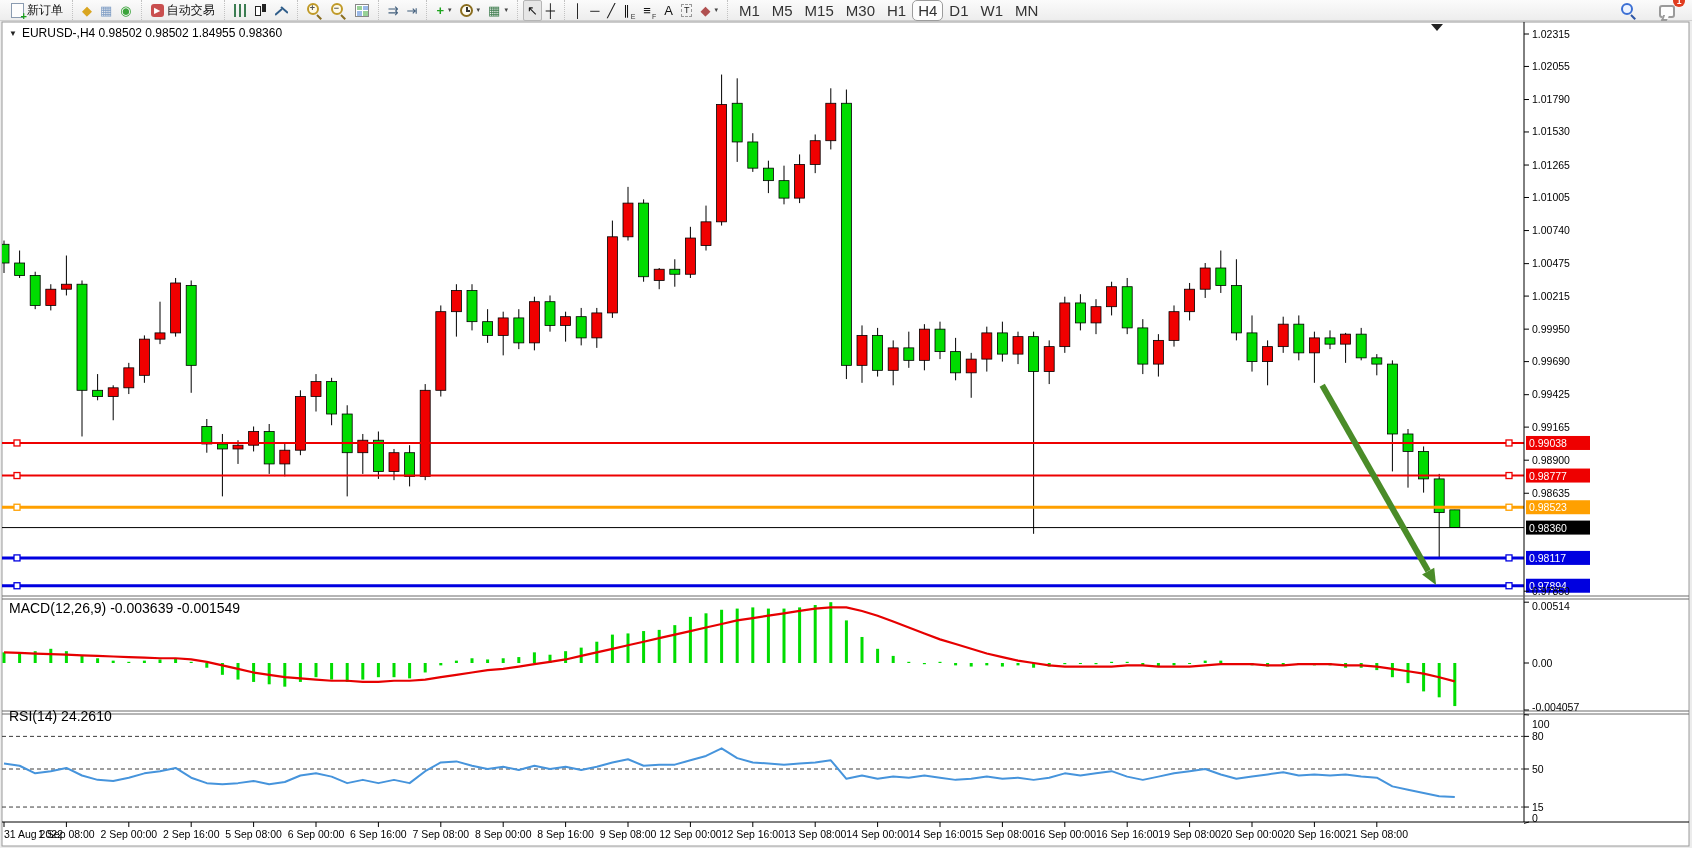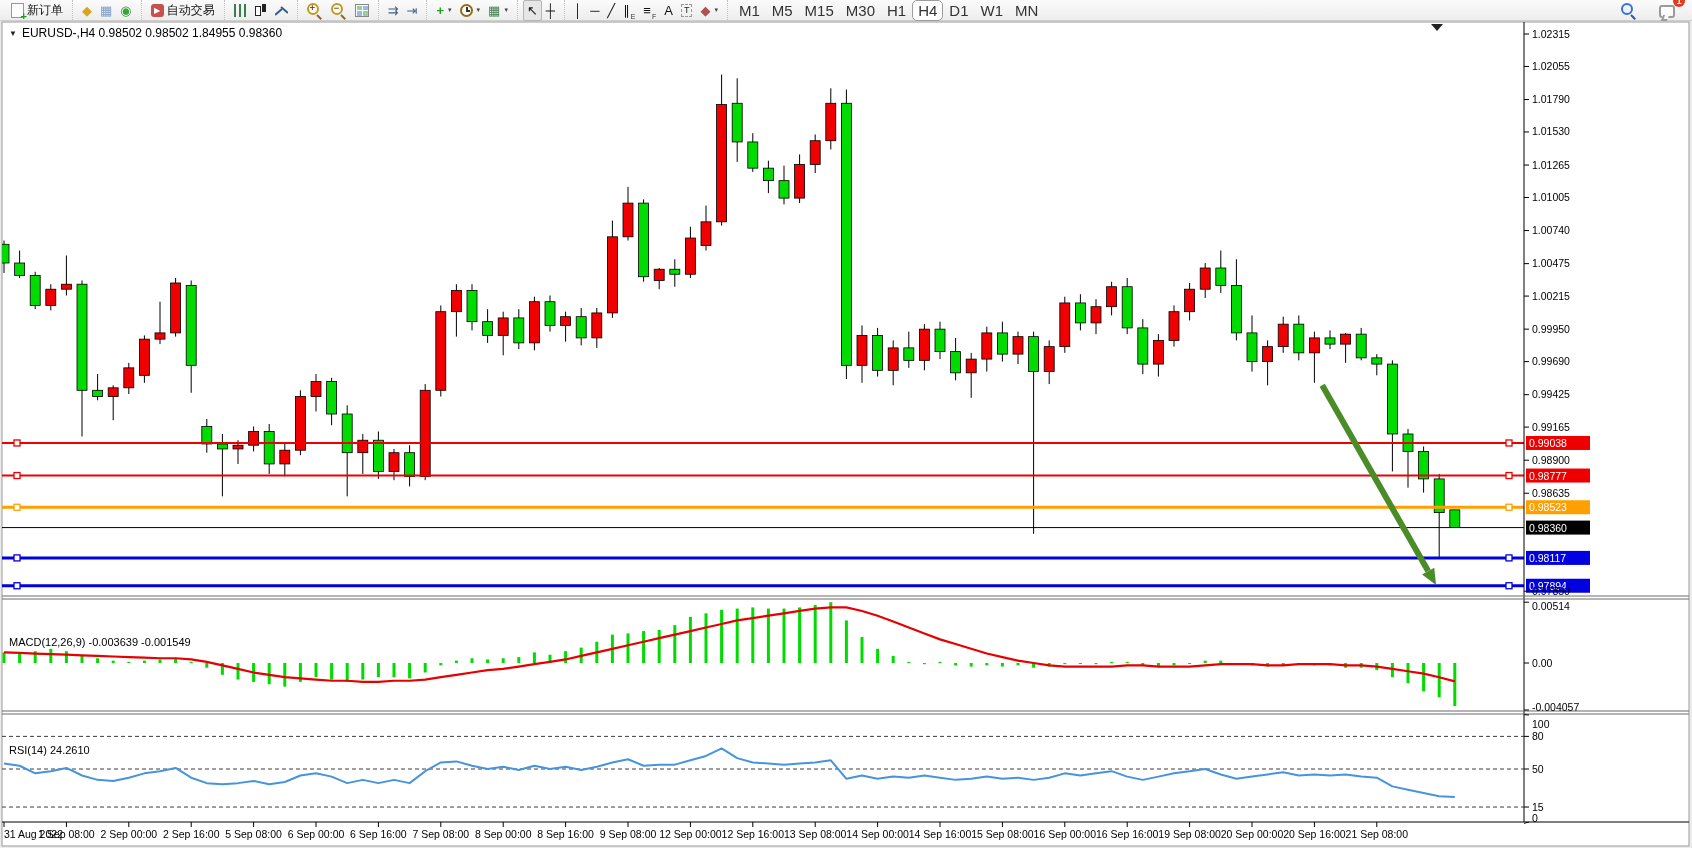--- a/index.html
+++ b/index.html
@@ -49,21 +49,21 @@
   .tf.active{background:#fdfdfd;border:1px solid #9c9c9c;border-radius:5px;}
   .tb-right{margin-left:auto;display:flex;align-items:center;gap:14px;padding-right:10px;}
   .i-chat{position:relative;width:17px;height:15px;}
   .i-chat .bub{position:absolute;left:0;top:2px;width:12px;height:9px;border:2px solid #9a9a9a;border-radius:3px;background:#fdfdfd;}
   .i-chat .tail{position:absolute;left:3px;top:12px;width:4px;height:4px;background:#fdfdfd;border-left:2px solid #9a9a9a;border-bottom:2px solid #9a9a9a;transform:skewX(-20deg);}
   .badge{position:absolute;right:-6px;top:-6px;background:#e03c1f;color:#fff;border-radius:50%;
          min-width:12px;height:12px;font-size:8.5px;display:flex;align-items:center;justify-content:center;font-weight:bold;}
   
   .chart-title{position:absolute;left:9px;top:26px;font-size:12px;color:#000;display:flex;align-items:center;gap:5px;}
   .chart-title .tri{font-size:8px;color:#222;}
-  .pane-label{position:absolute;left:9px;font-size:11px;color:#000;margin-top:36px;}
+  .pane-label{position:absolute;left:9px;font-size:14px;color:#000;}
   #chart-svg{position:absolute;left:0;top:0;}
 </style>
 </head>
 <body>
 
 <div class="screen">
   <div class="toolbar" id="toolbar">
 
     <div class="grp">
         <span class="tb-btn">

